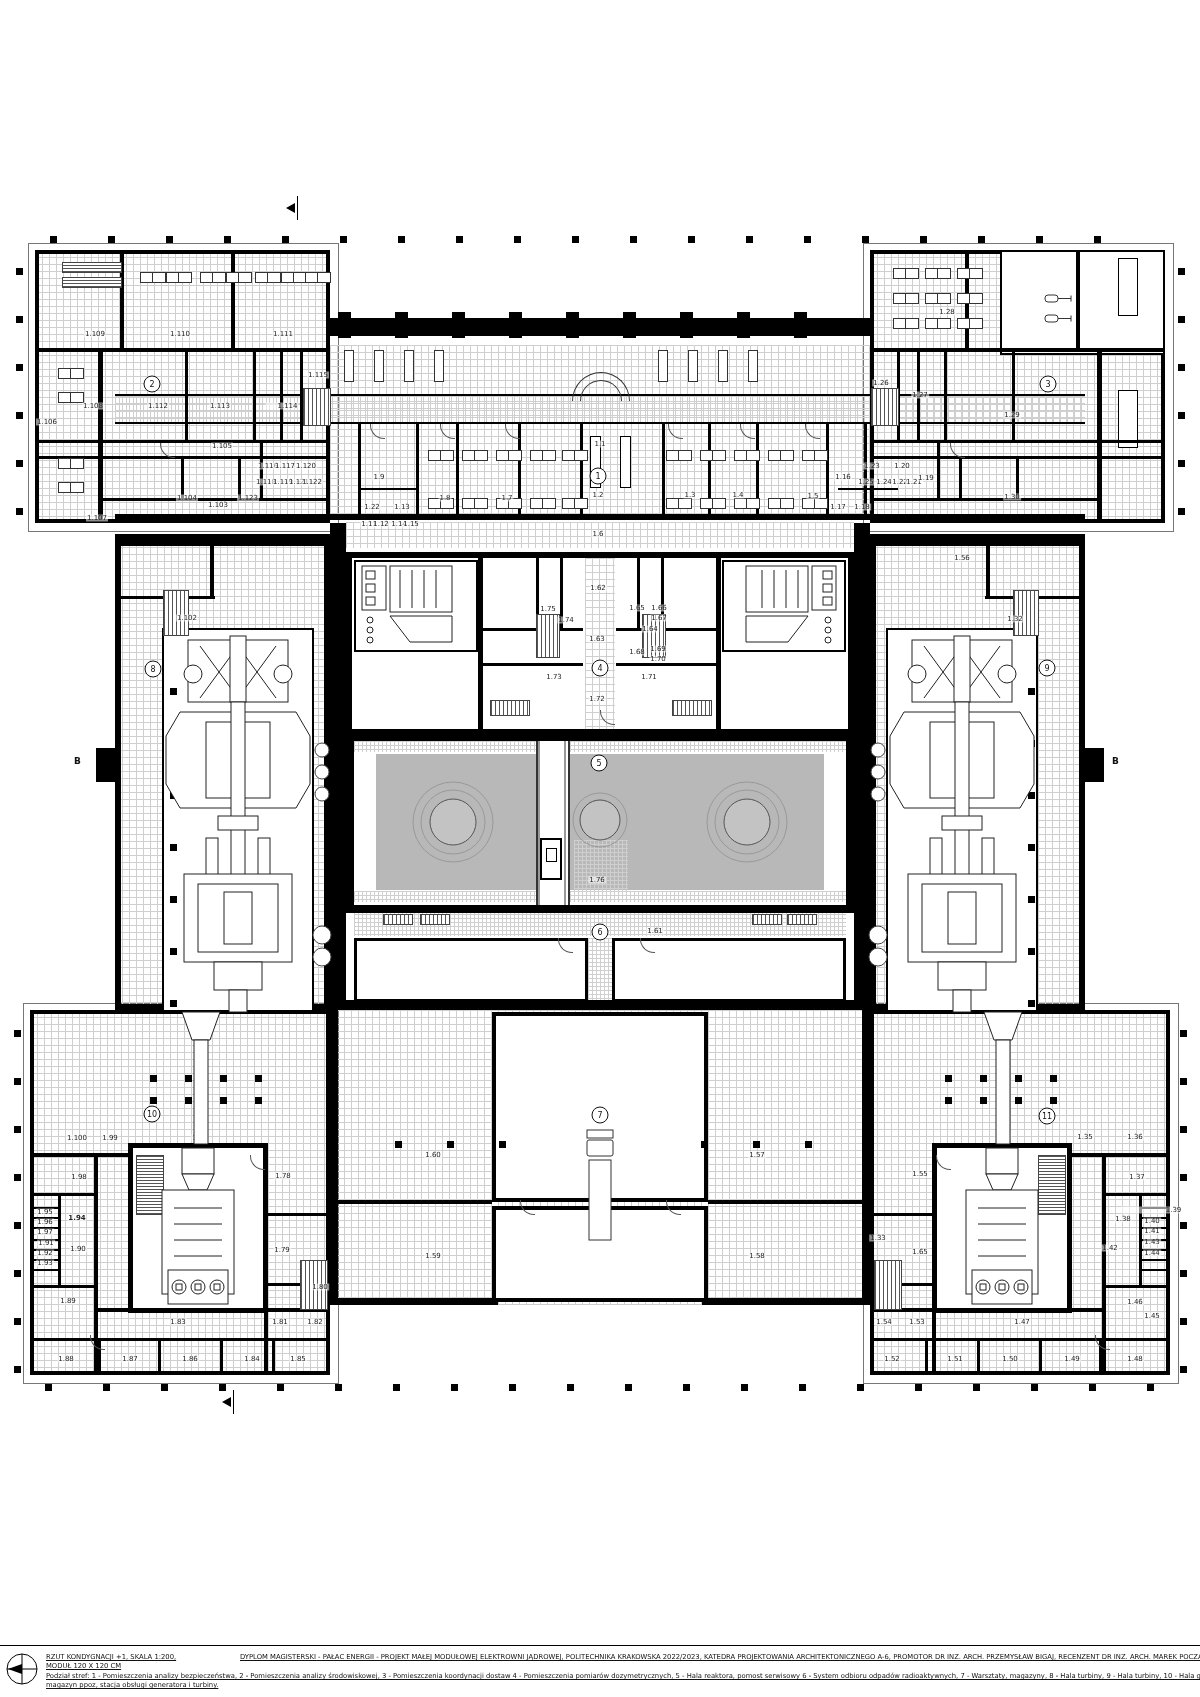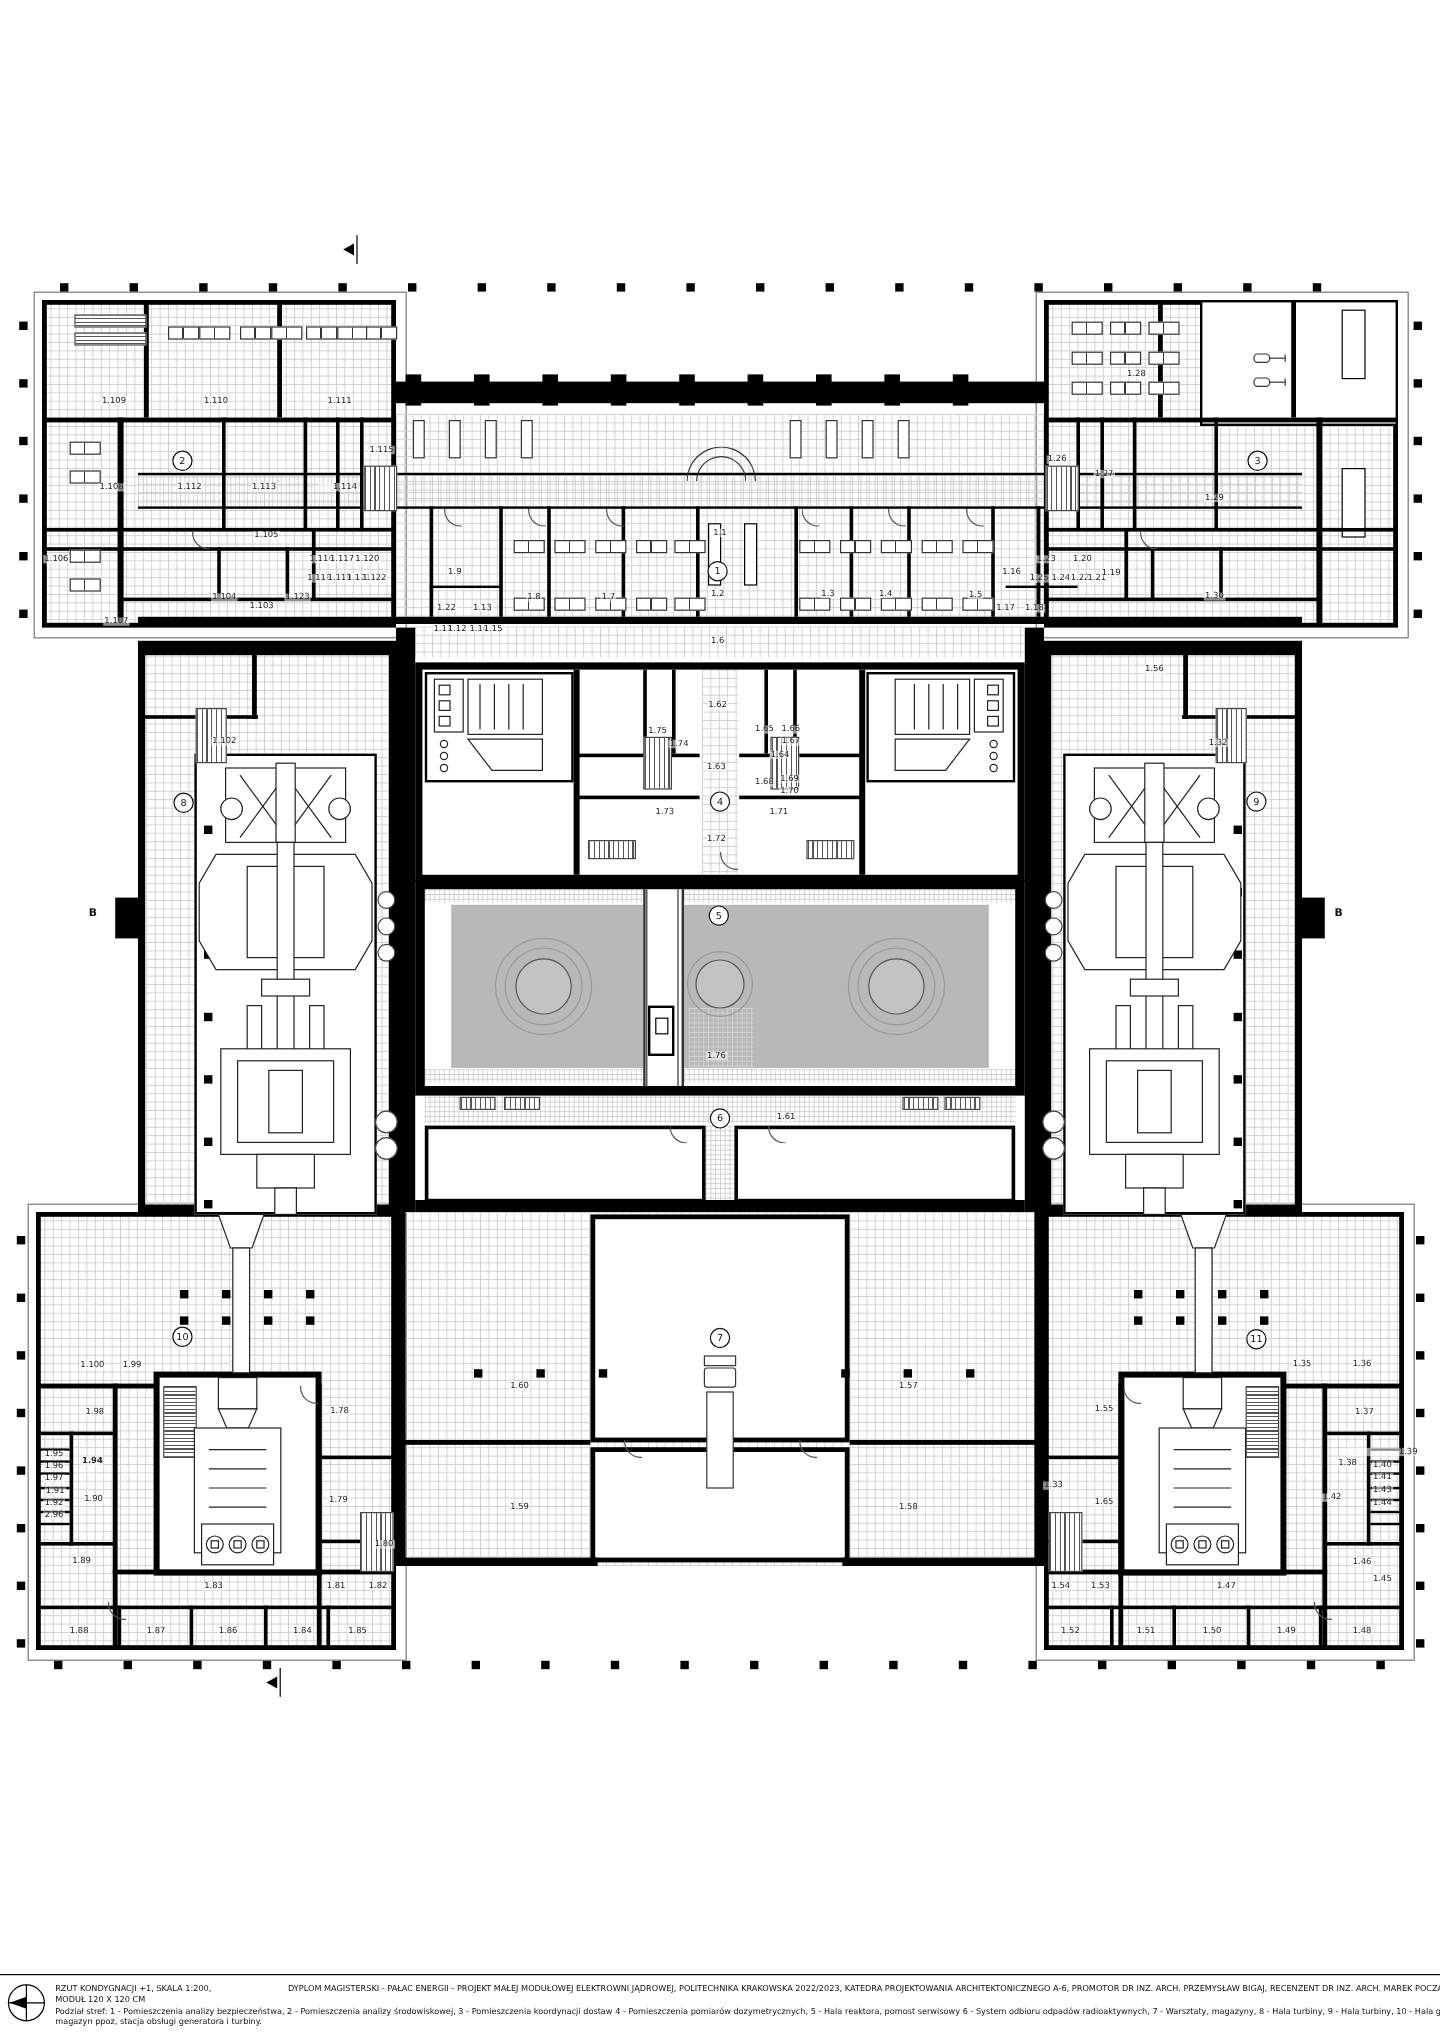--- a/index.html
+++ b/index.html
@@ -28,21 +28,21 @@
         border-radius:0 0 0 14px;}
   .arcring{position:absolute;border:1px solid #333;border-bottom:none;border-radius:999px 999px 0 0;}
   .desk{position:absolute;width:24px;height:9px;border:1px solid #333;background:#fff;
         background-image:linear-gradient(90deg,transparent 11px,#333 11px,#333 12px,transparent 12px);}
   .slit{position:absolute;width:8px;height:30px;border:1px solid #333;background:#fff;}
   .tri-left{position:absolute;width:0;height:0;border-top:5px solid transparent;
         border-bottom:5px solid transparent;border-right:9px solid #000;}
   .smark{position:absolute;font-size:9px;font-weight:bold;}
   #machines{position:absolute;left:0;top:0;pointer-events:none;}
   #titleblock{position:absolute;left:0;top:1645px;width:1200px;height:52px;border-top:1px solid #000;font-size:6.8px;}
-  #titleblock .t{position:absolute;white-space:nowrap;}
+  #titleblock .t{position:absolute;white-space:nowrap;text-decoration:underline;}
 </style>
 </head>
 <body>
 
 <div id="sheet">
   <div id="plan">
       <div class="thin" style="left: 28px; top: 243px; width: 309px; height: 287px;"></div>
       <div class="thin" style="left: 863px; top: 243px; width: 309px; height: 287px;"></div>
       <div class="thin" style="left: 23px; top: 1003px; width: 314px; height: 379px;"></div>
       <div class="thin" style="left: 863px; top: 1003px; width: 314px; height: 379px;"></div>
@@ -402,21 +402,21 @@
       <div class="desk" style="left: 58px; top: 458px;"></div>
       <div class="desk" style="left: 58px; top: 482px;"></div>
       <div class="room-label" style="left: 95px; top: 334px;">1.109</div>
       <div class="room-label" style="left: 180px; top: 334px;">1.110</div>
       <div class="room-label" style="left: 283px; top: 334px;">1.111</div>
       <div class="room-label" style="left: 93px; top: 406px;">1.108</div>
       <div class="room-label" style="left: 158px; top: 406px;">1.112</div>
       <div class="room-label" style="left: 220px; top: 406px;">1.113</div>
       <div class="room-label" style="left: 282px; top: 406px; padding-left: 12px;">1.114</div>
       <div class="room-label" style="left: 318px; top: 375px;">1.115</div>
-      <div class="room-label" style="left: 47px; top: 466px;">1.106</div>
+      <div class="room-label" style="left: 47px; top: 422px;">1.106</div>
       <div class="room-label" style="left: 222px; top: 446px;">1.105</div>
       <div class="room-label" style="left: 187px; top: 498px;">1.104</div>
       <div class="room-label" style="left: 248px; top: 498px;">1.123</div>
       <div class="room-label" style="left: 97px; top: 518px;">1.107</div>
       <div class="room-label" style="left: 268px; top: 466px;">1.116</div>
       <div class="room-label" style="left: 285px; top: 466px;">1.117</div>
       <div class="room-label" style="left: 306px; top: 466px;">1.120</div>
       <div class="room-label" style="left: 266px; top: 482px;">1.118</div>
       <div class="room-label" style="left: 283px; top: 482px;">1.119</div>
       <div class="room-label" style="left: 299px; top: 482px;">1.121</div>
@@ -481,21 +481,21 @@
       <div class="room-label" style="left: 110px; top: 1138px;">1.99</div>
       <div class="room-label" style="left: 200px; top: 1138px;">1.77</div>
       <div class="room-label" style="left: 79px; top: 1177px;">1.98</div>
       <div class="room-label" style="left: 283px; top: 1176px;">1.78</div>
       <div class="room-label" style="left: 45px; top: 1212px;">1.95</div>
       <div class="room-label" style="left: 45px; top: 1222px;">1.96</div>
       <div class="room-label" style="left: 45px; top: 1232px;">1.97</div>
       <div class="room-label" style="left: 77px; top: 1218px; font-weight: bold;">1.94</div>
       <div class="room-label" style="left: 46px; top: 1243px;">1.91</div>
       <div class="room-label" style="left: 45px; top: 1253px;">1.92</div>
-      <div class="room-label" style="left: 45px; top: 1263px;">2.96</div>
+      <div class="room-label" style="left: 45px; top: 1263px;">1.93</div>
       <div class="room-label" style="left: 78px; top: 1249px;">1.90</div>
       <div class="room-label" style="left: 282px; top: 1250px;">1.79</div>
       <div class="room-label" style="left: 68px; top: 1301px;">1.89</div>
       <div class="room-label" style="left: 320px; top: 1287px;">1.80</div>
       <div class="room-label" style="left: 178px; top: 1322px;">1.83</div>
       <div class="room-label" style="left: 280px; top: 1322px;">1.81</div>
       <div class="room-label" style="left: 315px; top: 1322px;">1.82</div>
       <div class="room-label" style="left: 66px; top: 1359px;">1.88</div>
       <div class="room-label" style="left: 130px; top: 1359px;">1.87</div>
       <div class="room-label" style="left: 190px; top: 1359px;">1.86</div>

